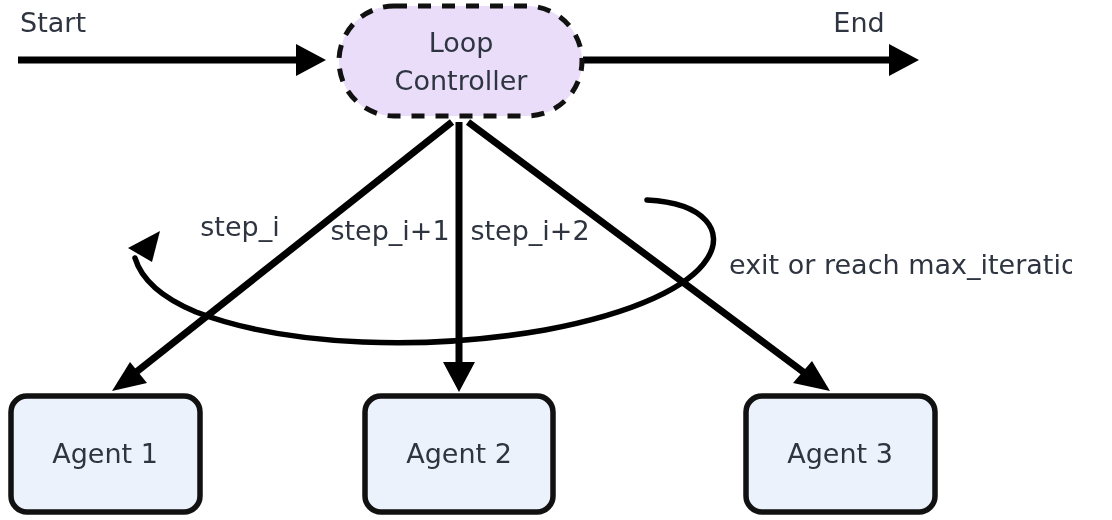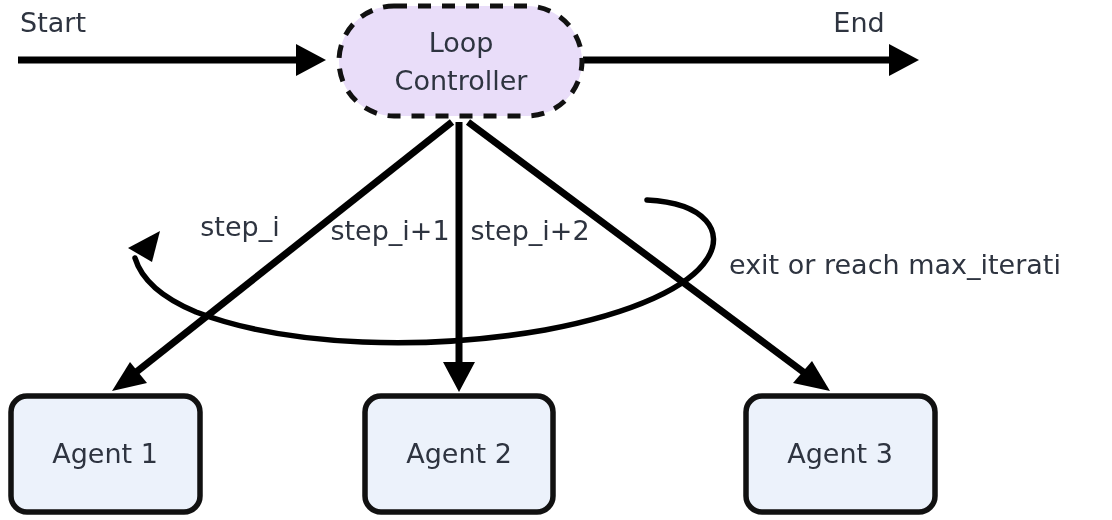--- a/index.html
+++ b/index.html
@@ -10,20 +10,21 @@
   }
   body {
     font-family: "DejaVu Sans", "Liberation Sans", sans-serif;
   }
   #diagram-root {
     position: relative;
     width: 1060px;
     height: 520px;
     background: #ffffff;
     overflow: hidden;
+    padding-left: 12px;
   }
   #diagram-svg {
     position: absolute;
     top: 0;
     left: 0;
     width: 1112px;
     height: 520px;
     display: block;
   }
   .edge-line {

